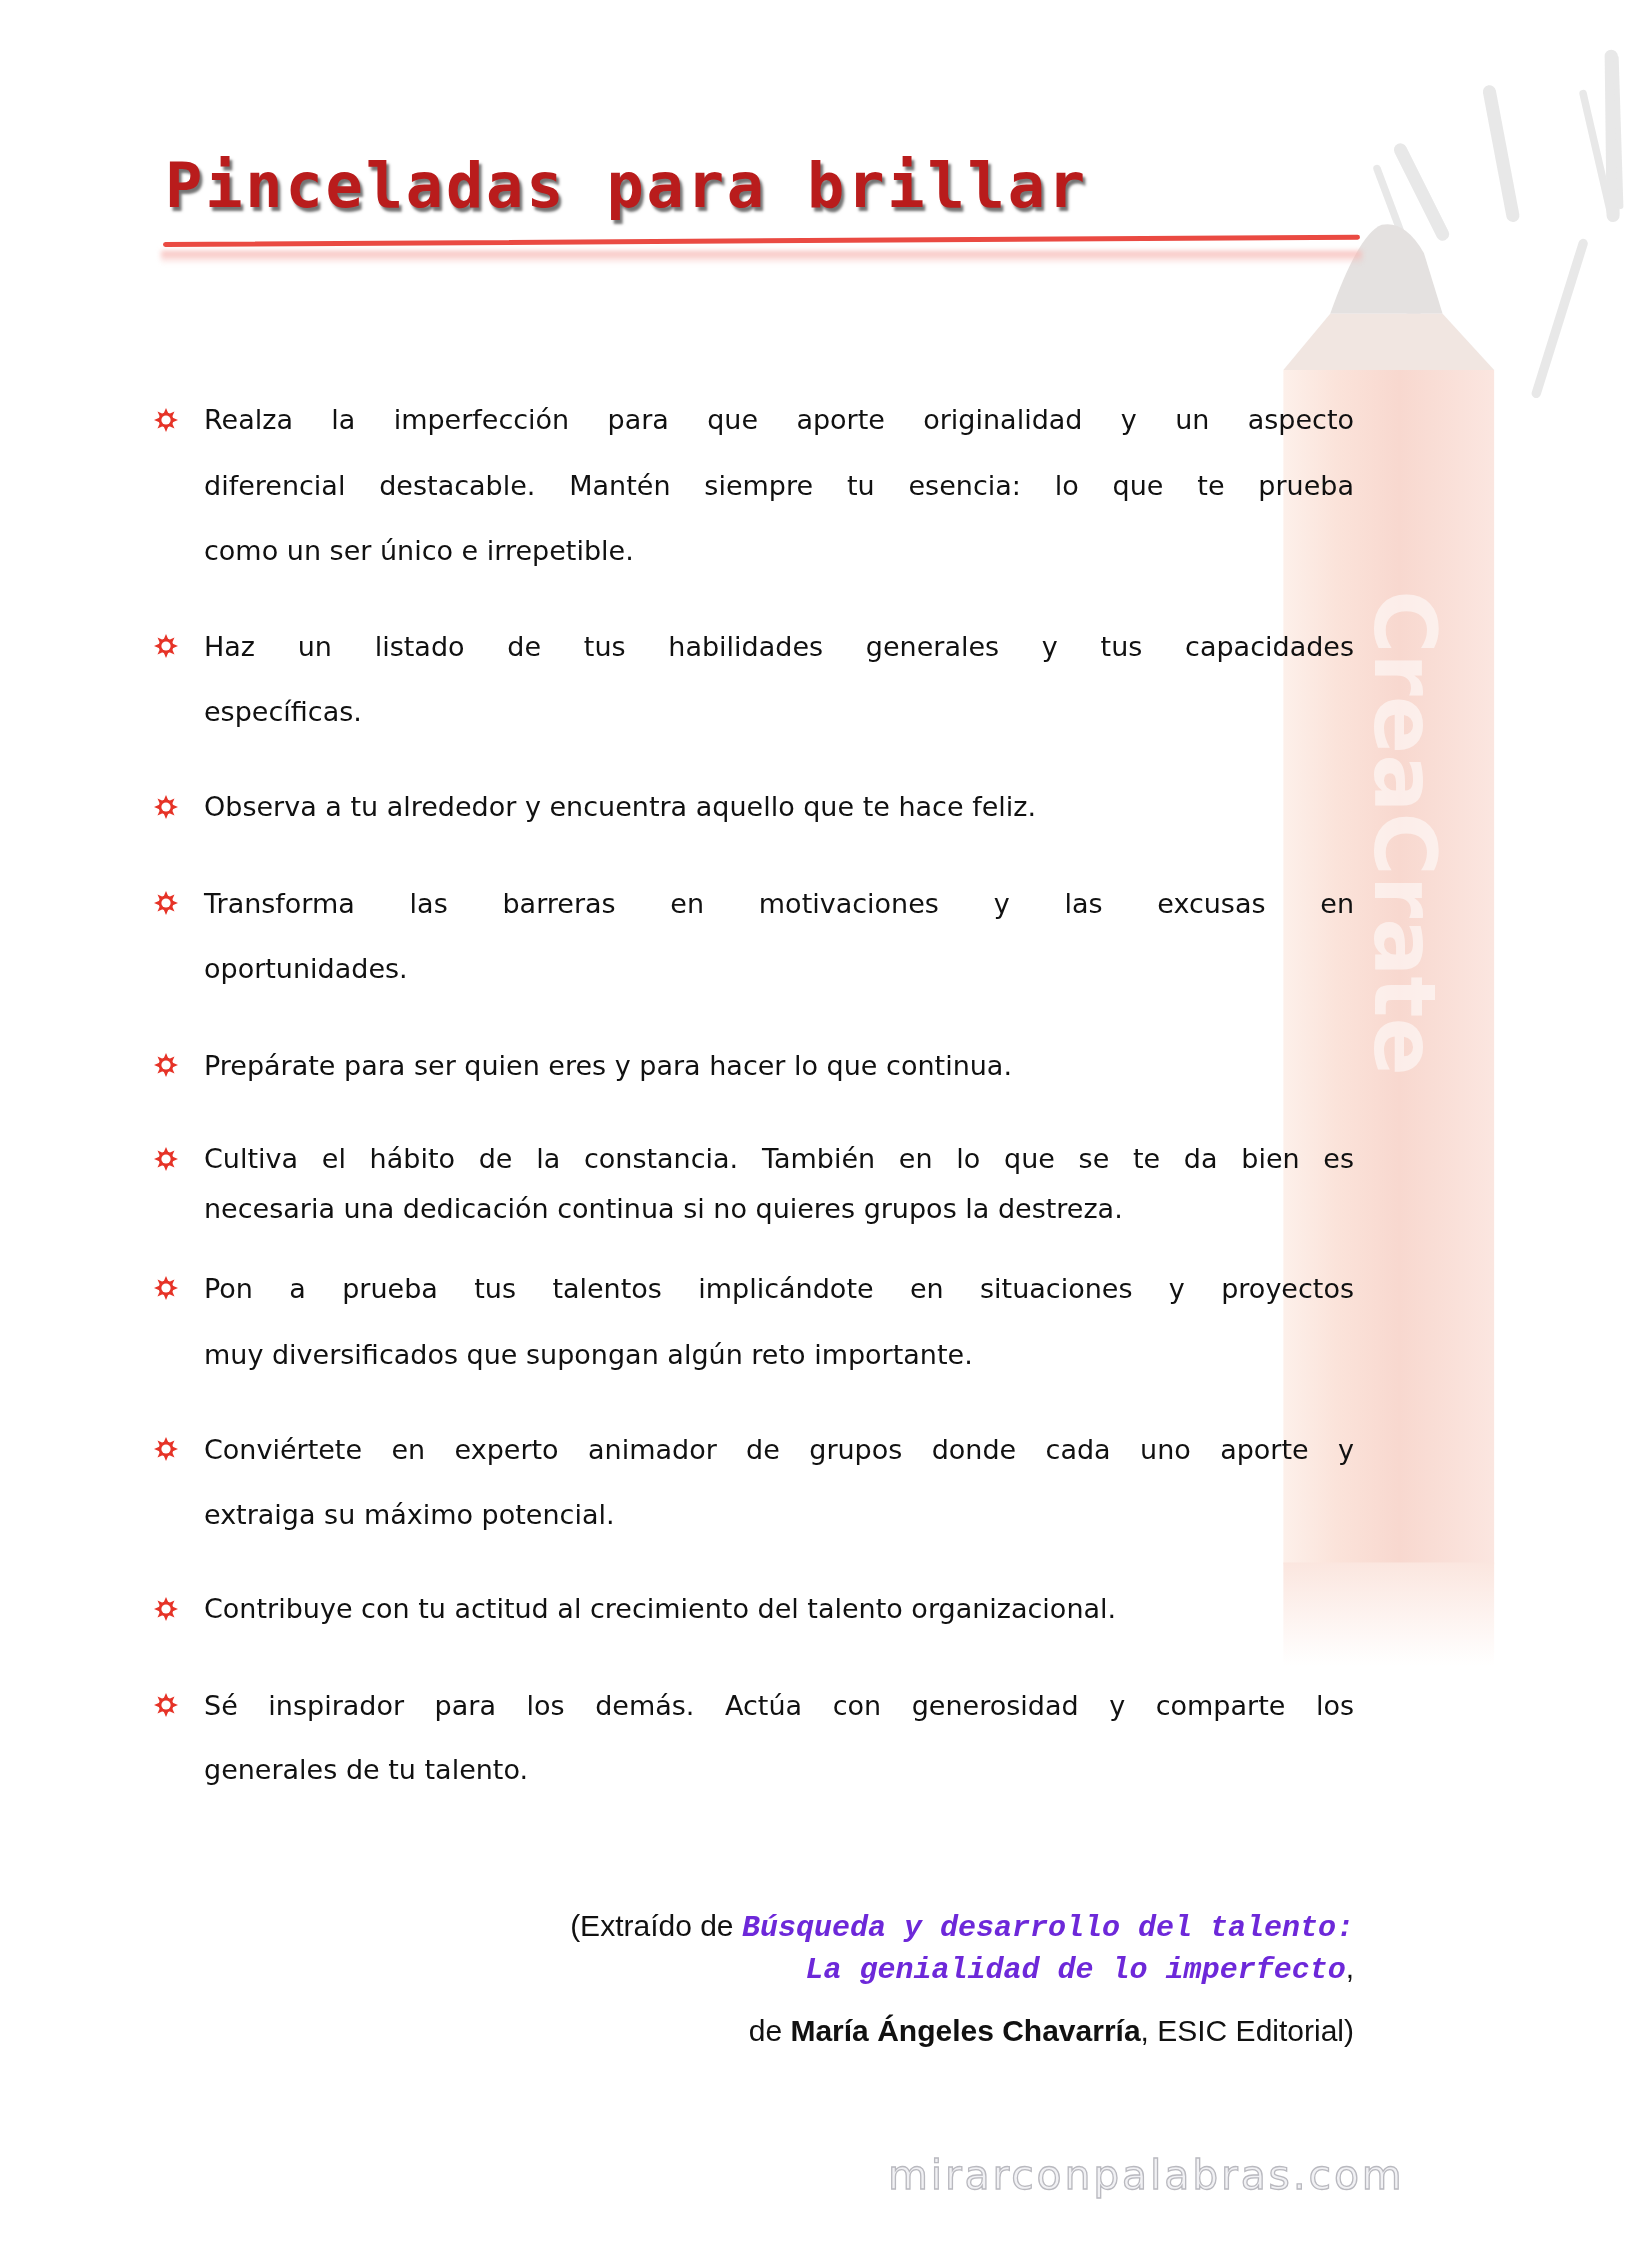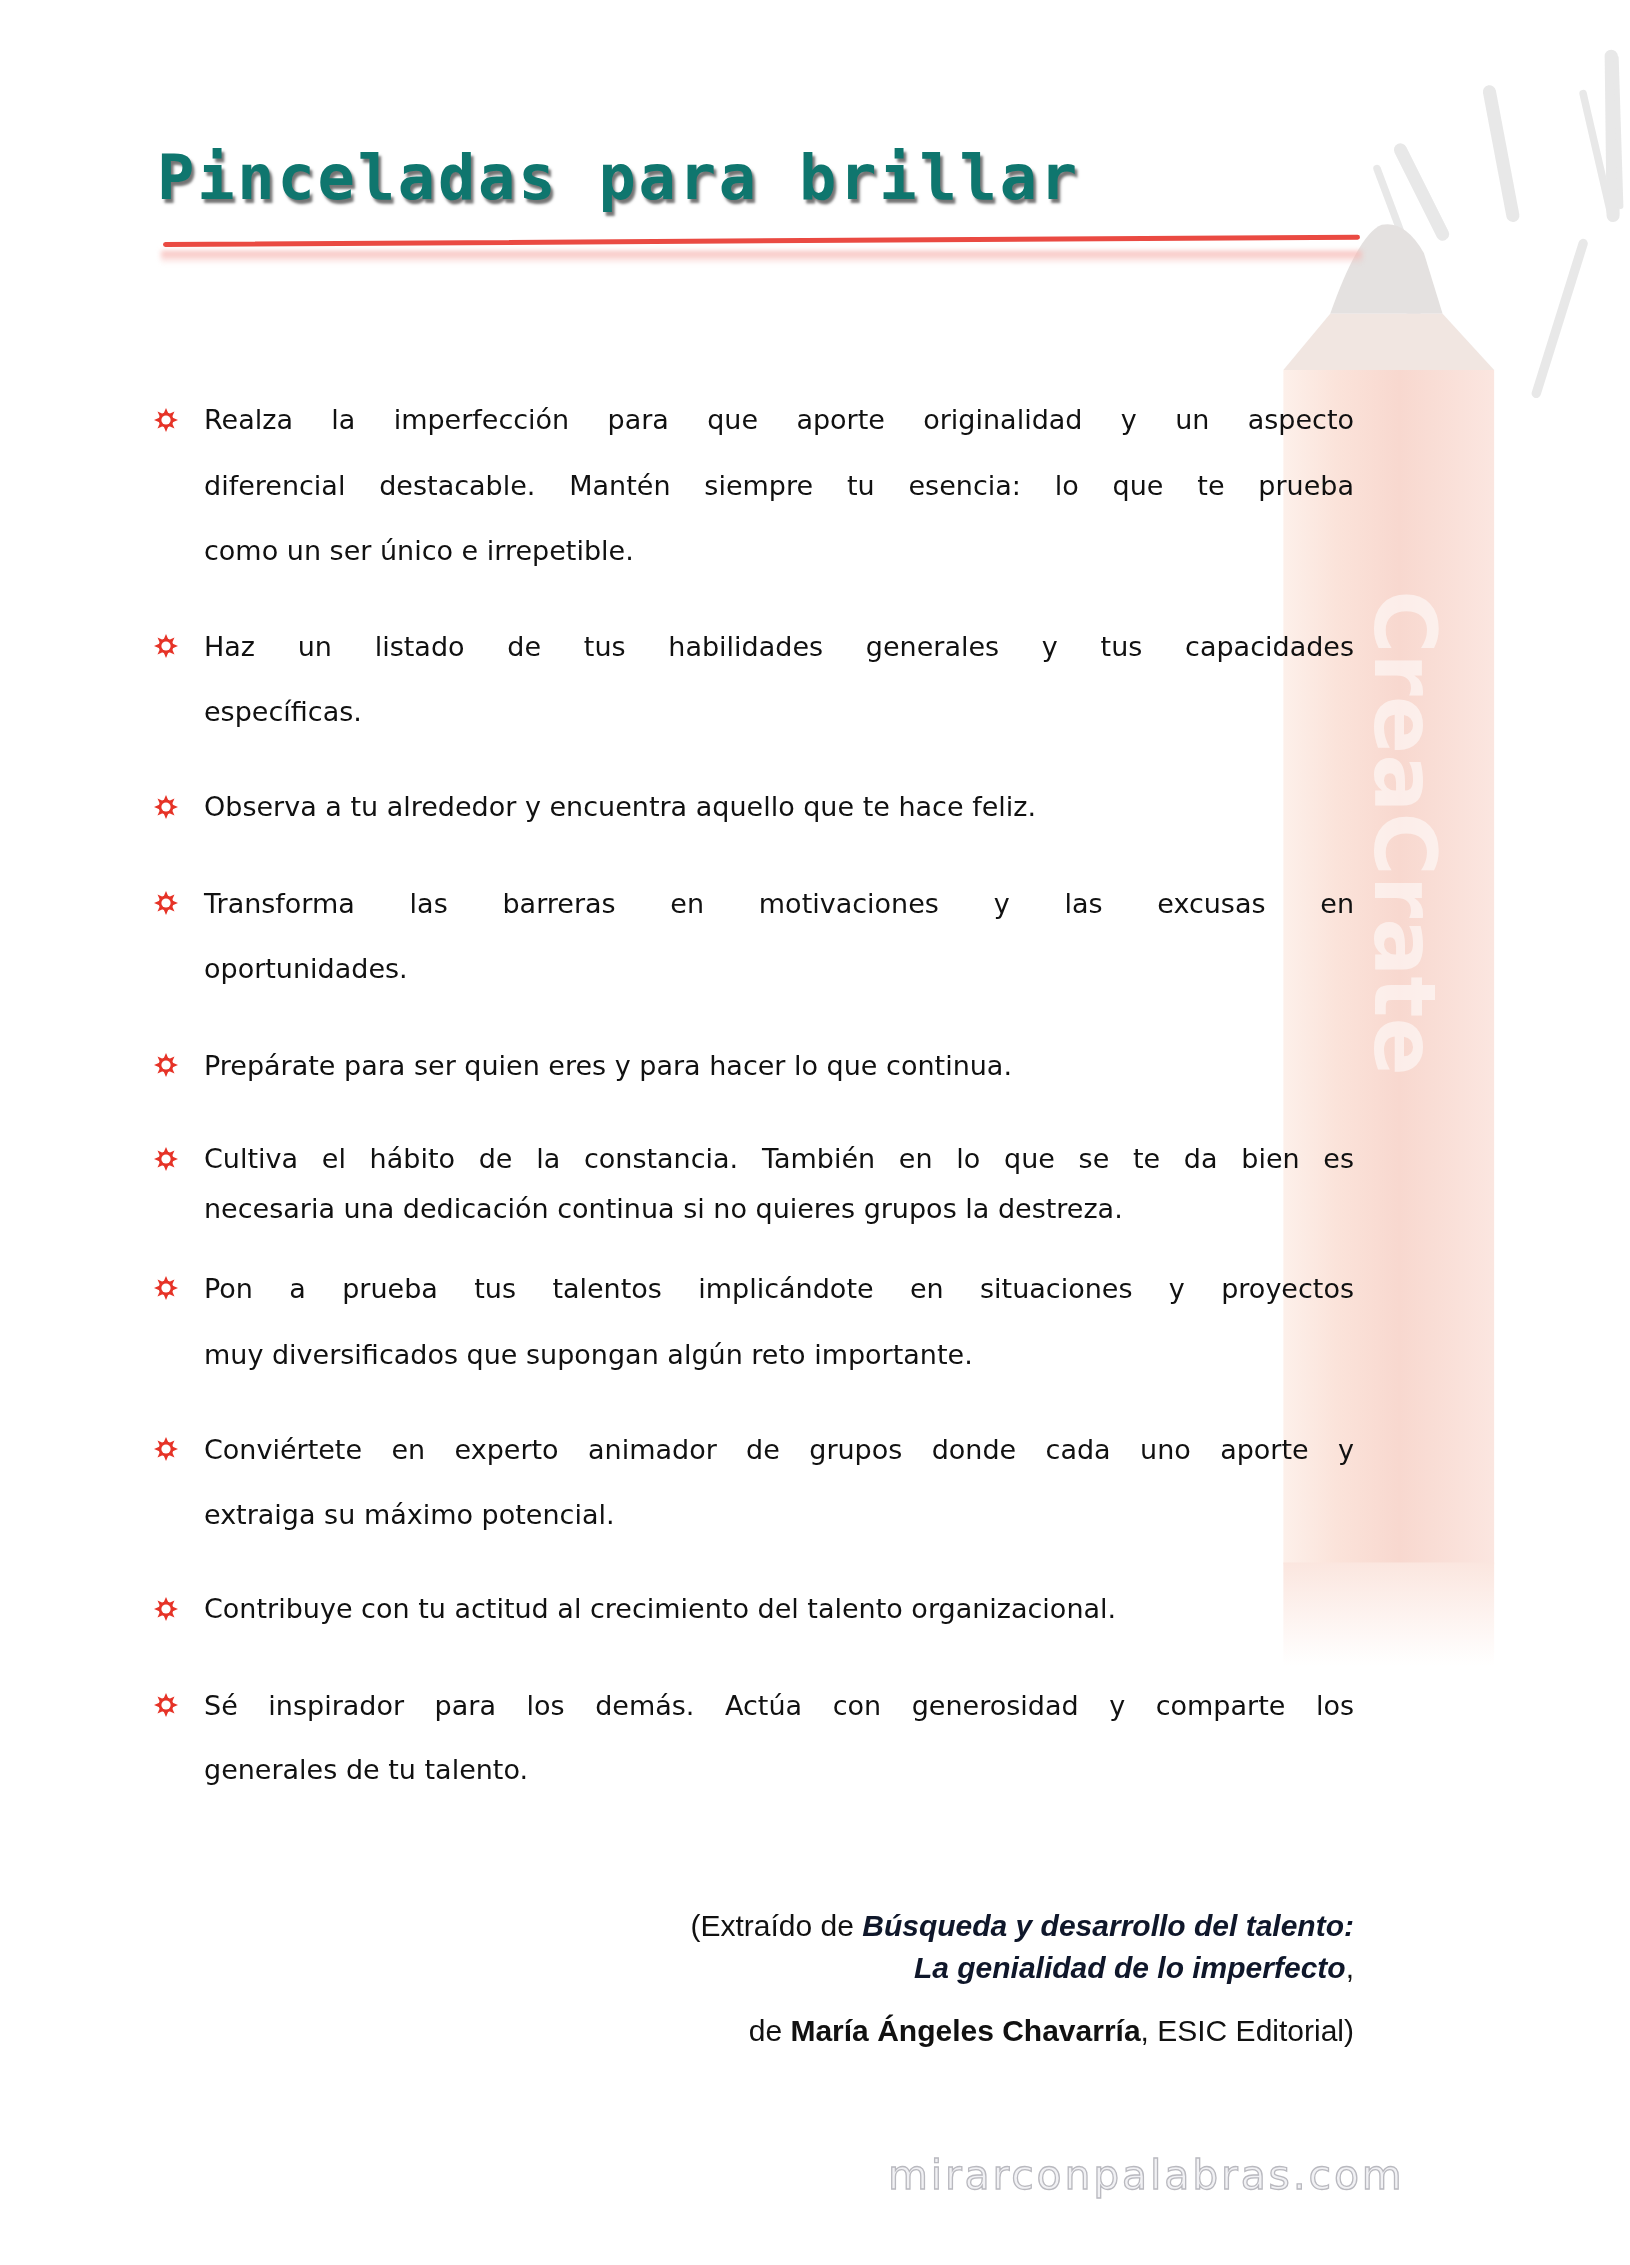--- a/index.html
+++ b/index.html
@@ -1,25 +1,25 @@
 <!DOCTYPE html>
 <html style="font-size:15px"><head>
 <meta charset="utf-8">
 <style>
   html, body { margin:0; padding:0; background:#ffffff; }
   body { width:1630px; height:2265px; position:relative; overflow:hidden; font-family:"DejaVu Sans", sans-serif; }
   .bg-art { position:absolute; left:0; top:0; width:1630px; height:2265px; z-index:0; }
-  .title { position:absolute; left:157px; top:141px; margin:0; font-family:"DejaVu Sans Mono", monospace; font-weight:bold; font-size:62px; letter-spacing:2.8px; color:#0f766e; text-shadow:2.8px 3.7px 2.8px rgba(0,0,0,0.55); z-index:2; white-space:nowrap; }
+  .title { position:absolute; left:157px; top:141px; margin:8px; font-family:"DejaVu Sans Mono", monospace; font-weight:bold; font-size:62px; letter-spacing:2.8px; color:#b91c1c; text-shadow:2.8px 3.7px 2.8px rgba(0,0,0,0.55); z-index:2; white-space:nowrap; }
   .title-rule { position:absolute; left:163px; top:242px; width:1197px; height:4.7px; background:#ea4a42; border-radius:2.8px; transform:rotate(-0.35deg); transform-origin:left center; z-index:2; }
   .title-rule-glow { position:absolute; left:161px; top:251px; width:1201px; height:13px; background:linear-gradient(#f7b8b4, rgba(255,255,255,0)); filter:blur(2.8px); z-index:1; }
   .line { position:absolute; left:204px; width:1150px; font-size:27px; line-height:41px; color:#111; z-index:2; white-space:nowrap; }
   .line.just { text-align:justify; text-align-last:justify; }
   .bullet { position:absolute; left:154px; width:24px; height:24px; z-index:2; }
   .cite { position:absolute; right:276px; font-family:"Liberation Sans", sans-serif; font-size:30px; line-height:37px; color:#111; text-align:right; white-space:nowrap; z-index:2; }
-  .cite .red { color:#0f172a; font-weight:bold; font-style:italic; }
+  .cite .red { color:#6d28d9; font-weight:bold; font-style:italic;font-family:Liberation Mono, monospace; }
   .cite .b { font-weight:bold; }
   .watermark { position:absolute; left:888px; top:2127px; width:466px; font-family:"DejaVu Sans", sans-serif; font-size:41px; letter-spacing:2.8px; color:#f1f1f4; -webkit-text-stroke:1.3px #b9b9bf; text-align:right; z-index:2; white-space:nowrap;margin-top:24px; }
 </style>
 </head>
 <body>
 
 <svg class="bg-art" viewBox="0 0 1740 2418" xmlns="http://www.w3.org/2000/svg">
   <defs>
     <linearGradient id="pencilBody" x1="0" y1="0" x2="1" y2="0">
       <stop offset="0" stop-color="#fdf0ea"></stop>

